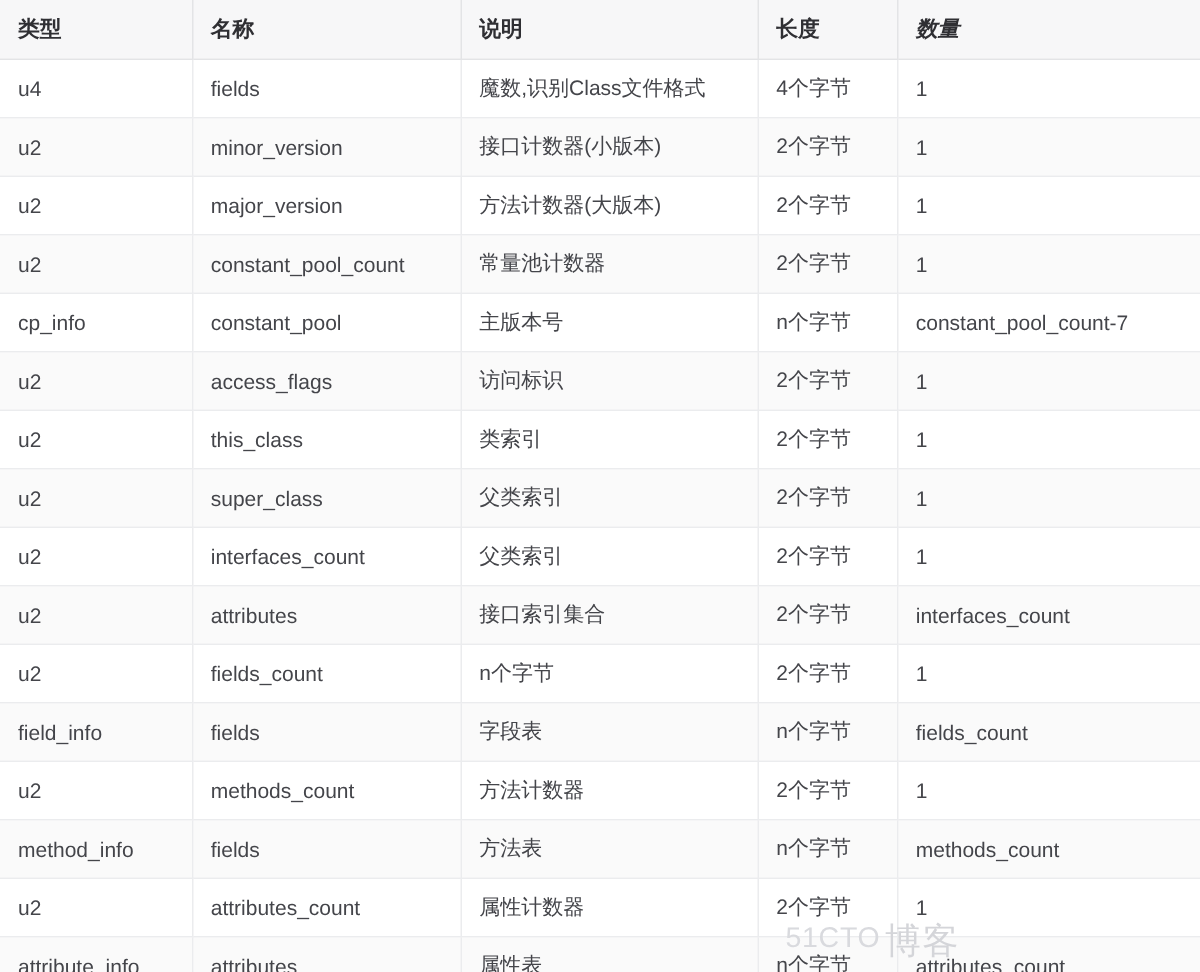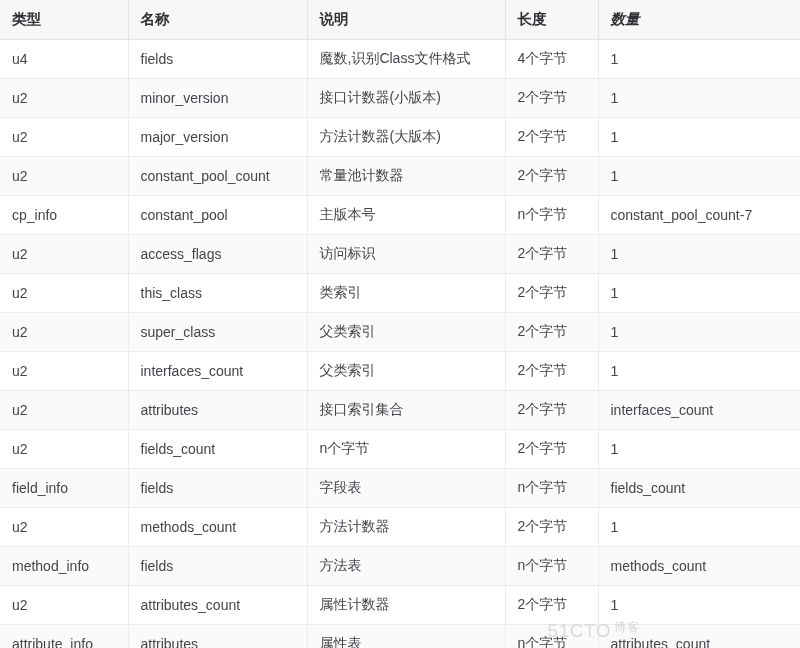--- a/index.html
+++ b/index.html
@@ -80,21 +80,21 @@
     user-select: none;
   }
   .watermark .wm-mark {
     font-size: 19px;
     line-height: 1;
     color: #d9dade;
     letter-spacing: 0.5px;
     font-family: "Liberation Sans", "DejaVu Sans", sans-serif;
   }
   .watermark .wm-cn {
-    font-size: 12px;
+    font-size: 24px;
     line-height: 1;
     color: #d4d5d9;
     letter-spacing: 1px;
   }
 </style>
 </head>
 <body>
 
 <div class="page">
 

